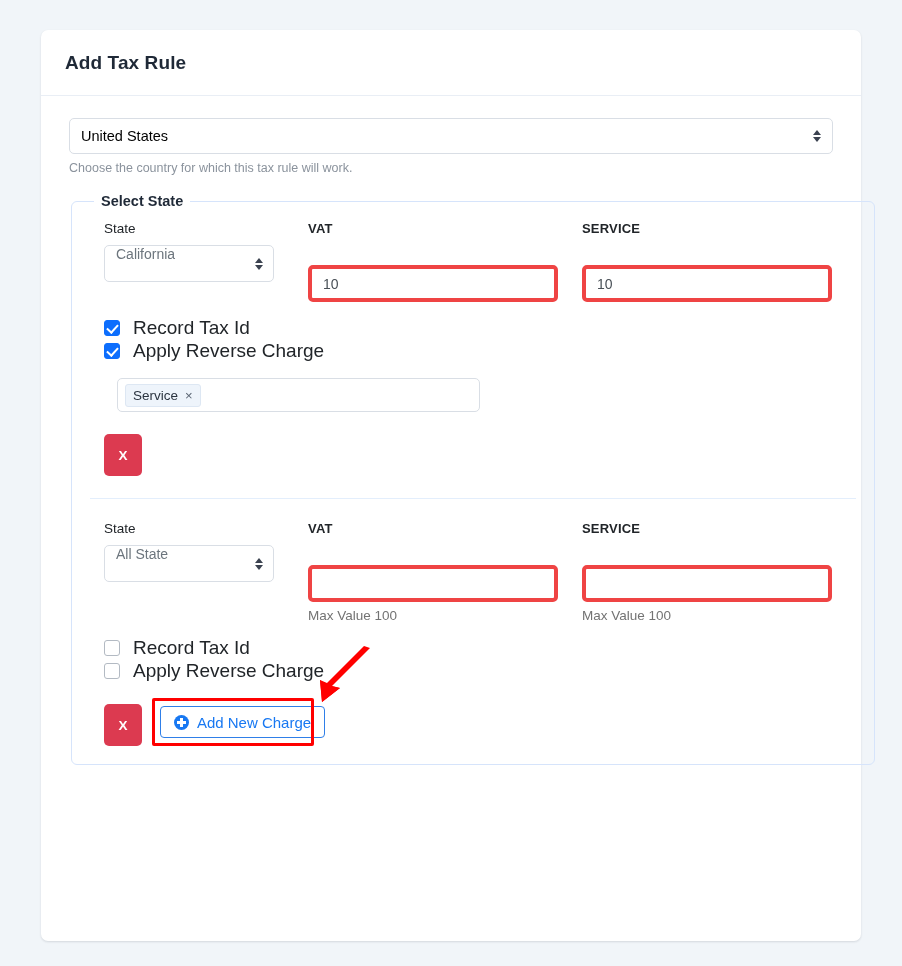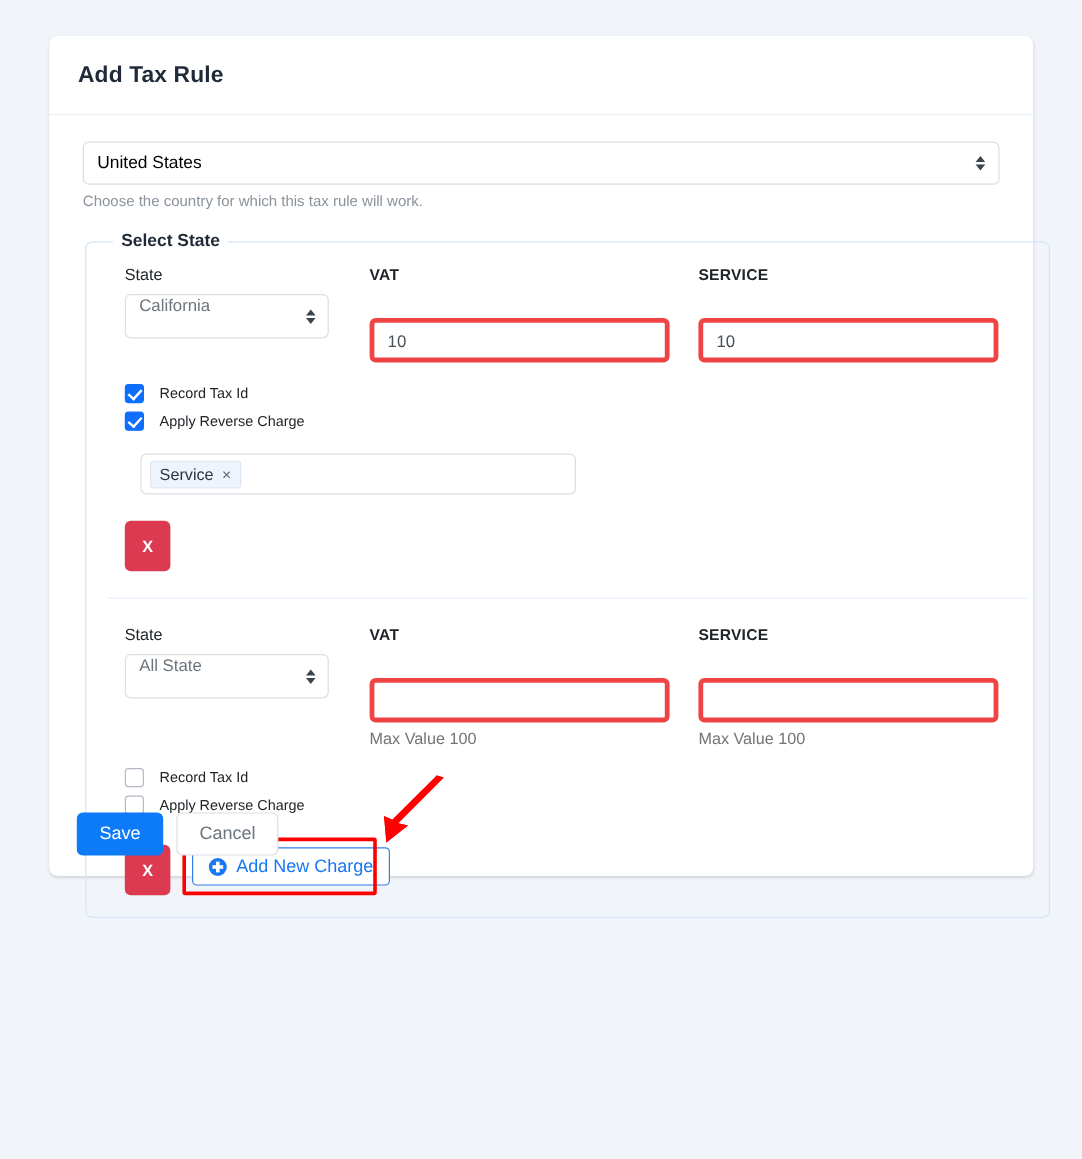--- a/index.html
+++ b/index.html
@@ -12,21 +12,21 @@
     font-size: 14px;
     color: #212529;
     overflow: hidden;
   }
 
   .card {
     position: absolute;
     left: 41px;
     top: 30px;
     width: 820px;
-    height: 700px;
+    height: 911px;
     background: #ffffff;
     border-radius: 7px;
     box-shadow: 0 1px 3px rgba(16,24,40,0.07), 0 1px 2px rgba(16,24,40,0.06);
   }
 
   .card-header {
     height: 66px;
     border-bottom: 1px solid #e9eef5;
     display: flex;
     align-items: center;
@@ -198,21 +198,21 @@
   }
   .cbox.on::after {
     content: "";
     position: absolute;
     left: 4px; top: 1px;
     width: 5px; height: 9px;
     border: solid #fff;
     border-width: 0 2px 2px 0;
     transform: rotate(42deg);
   }
-  .check-label { font-size: 12px; color: #212529; }
+  .check-label { font-size: 19px; color: #212529; }
 
   
   .tag-box {
     margin-top: 16px;
     margin-left: 13px;
     width: 363px;
     height: 34px;
     border: 1px solid #d9dee5;
     border-radius: 5px;
     background: #fff;
@@ -446,18 +446,14 @@
           <svg class="arrow-svg" width="80" height="70" viewBox="0 0 80 70">
             <path d="M70 4 L32 42 L40 44 L22 58 L20 36 L27 39 L64 2 Z" fill="#ff0000"></path>
             <path d="M20 36 L22 58 L40 44 L27 41 Z" fill="#ff0000"></path>
           </svg>
         </div>
       </div>
 
     </fieldset>
   </div>
 
-  <div class="card-footer">
-    <button class="btn-save">Save</button>
-    <button class="btn-cancel">Cancel</button>
-  </div>
 
 </div>
 
 </body></html>

